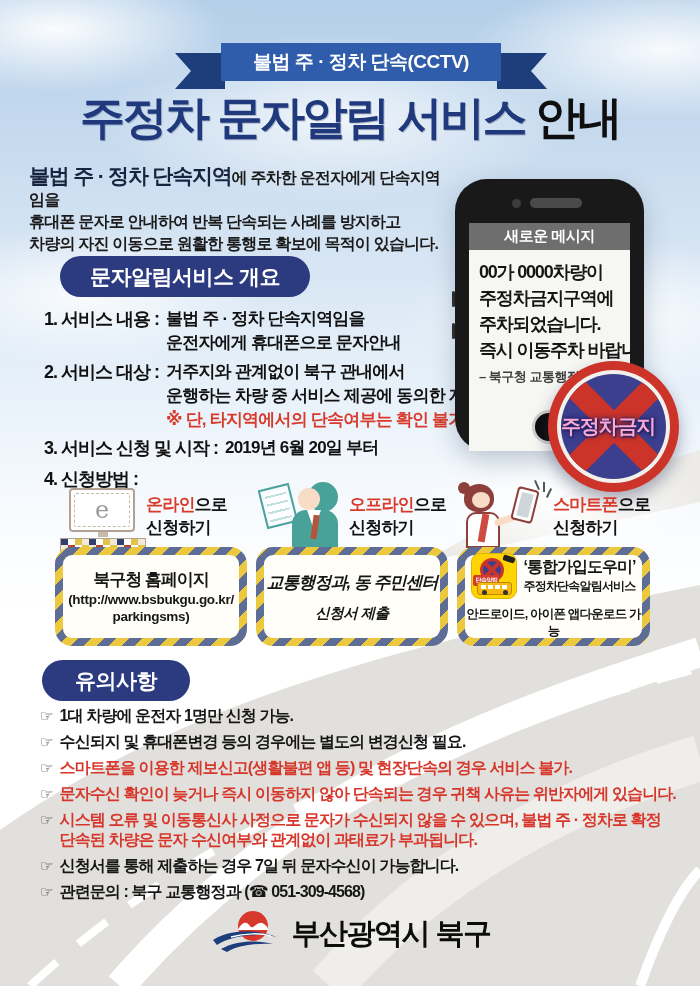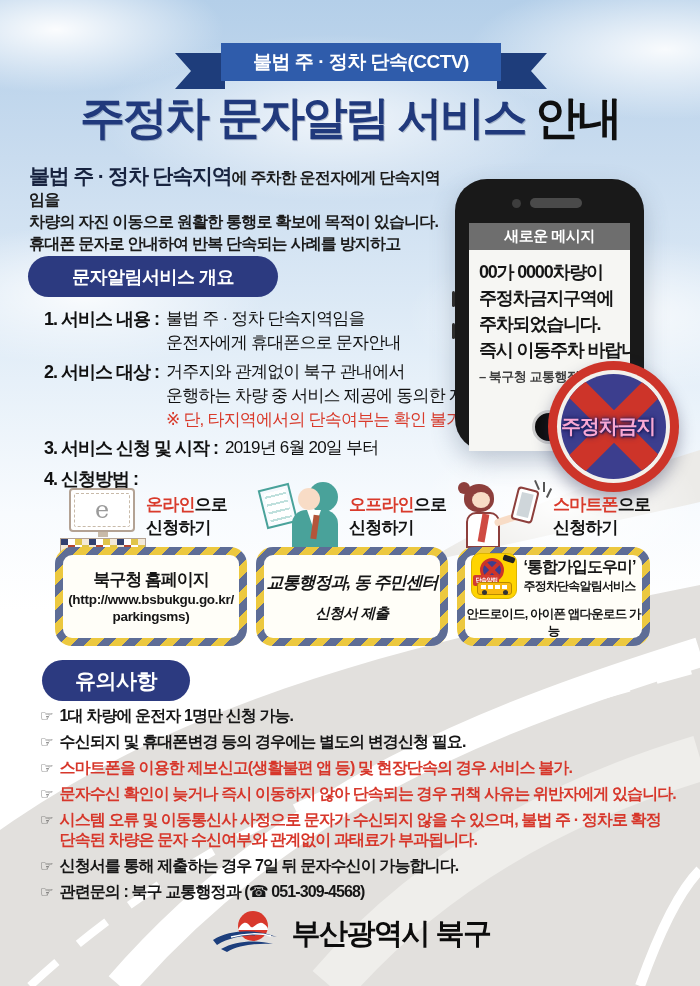--- a/index.html
+++ b/index.html
@@ -30,27 +30,27 @@
   .t-suffix{color:#0f0f0f;margin-left:10px;}
 
   
   .intro{position:absolute;left:29px;top:165px;width:420px;color:#1b1b1b;font-weight:700;
     font-size:16px;line-height:22px;letter-spacing:-0.8px;}
   .intro .hl{font-size:21px;color:#17233f;letter-spacing:-1.2px;}
 
   
   .pill{position:absolute;background:#2c3a80;color:#fff;font-weight:800;border-radius:24px;
     display:flex;align-items:center;justify-content:center;letter-spacing:-0.5px;}
-  #overview-pill{left:28px;top:256px;width:250px;height:41px;font-size:18px;}
+  #overview-pill{left:60px;top:256px;width:250px;height:41px;font-size:21px;}
   #notice-pill{left:42px;top:660px;width:148px;height:41px;font-size:21px;}
 
   
   .ov-item{position:absolute;display:flex;gap:7px;color:#111;}
   .ov-label{font-size:18px;font-weight:800;white-space:nowrap;letter-spacing:-1px;line-height:24px;}
-  .ov-text{font-size:17px;font-weight:400;letter-spacing:-0.8px;line-height:24px;}
+  .ov-text{font-size:17px;font-weight:700;letter-spacing:-0.8px;line-height:24px;}
   .ov-note{color:#d93a2b;}
   #ov1{left:44px;top:307px;} #ov2{left:44px;top:360px;} #ov3{left:44px;top:436px;} #ov4{left:44px;top:467px;}
 
   
   .phone-glow{position:absolute;left:420px;top:430px;width:280px;height:150px;border-radius:50%;
     background:radial-gradient(closest-side,rgba(255,255,255,.95),rgba(255,255,255,0));}
   .phone{position:absolute;left:455px;top:179px;width:189px;height:272px;background:#191919;
     border-radius:32px;box-shadow:0 10px 24px rgba(70,90,120,.3);}
   .spk-dot{position:absolute;left:57px;top:20px;width:9px;height:9px;border-radius:50%;background:#3d3d3d;}
   .spk-slot{position:absolute;left:75px;top:19px;width:52px;height:10px;border-radius:6px;background:#4a4a4a;}
@@ -188,22 +188,22 @@
       <span>불법 주 · 정차 단속(CCTV)</span>
     </div>
   </div>
 
   <div class="page-title">
     <span class="t-main">주정차 문자알림 서비스</span><span class="t-suffix">안내</span>
   </div>
 
   <div class="intro">
     <div><span class="hl">불법 주 · 정차 단속지역</span><span>에 주차한 운전자에게 단속지역임을</span></div>
+    <div>휴대폰 문자로 안내하여 반복 단속되는 사례를 방지하고</div>
     <div>차량의 자진 이동으로 원활한 통행로 확보에 목적이 있습니다.</div>
-    <div>휴대폰 문자로 안내하여 반복 단속되는 사례를 방지하고</div>
   </div>
 
   <div class="pill" id="overview-pill">문자알림서비스 개요</div>
 
   <div class="ov-item" id="ov1">
     <div class="ov-label">1. 서비스 내용 :</div>
     <div class="ov-text">
       <div>불법 주 · 정차 단속지역임을</div>
       <div>운전자에게 휴대폰으로 문자안내</div>
     </div>

